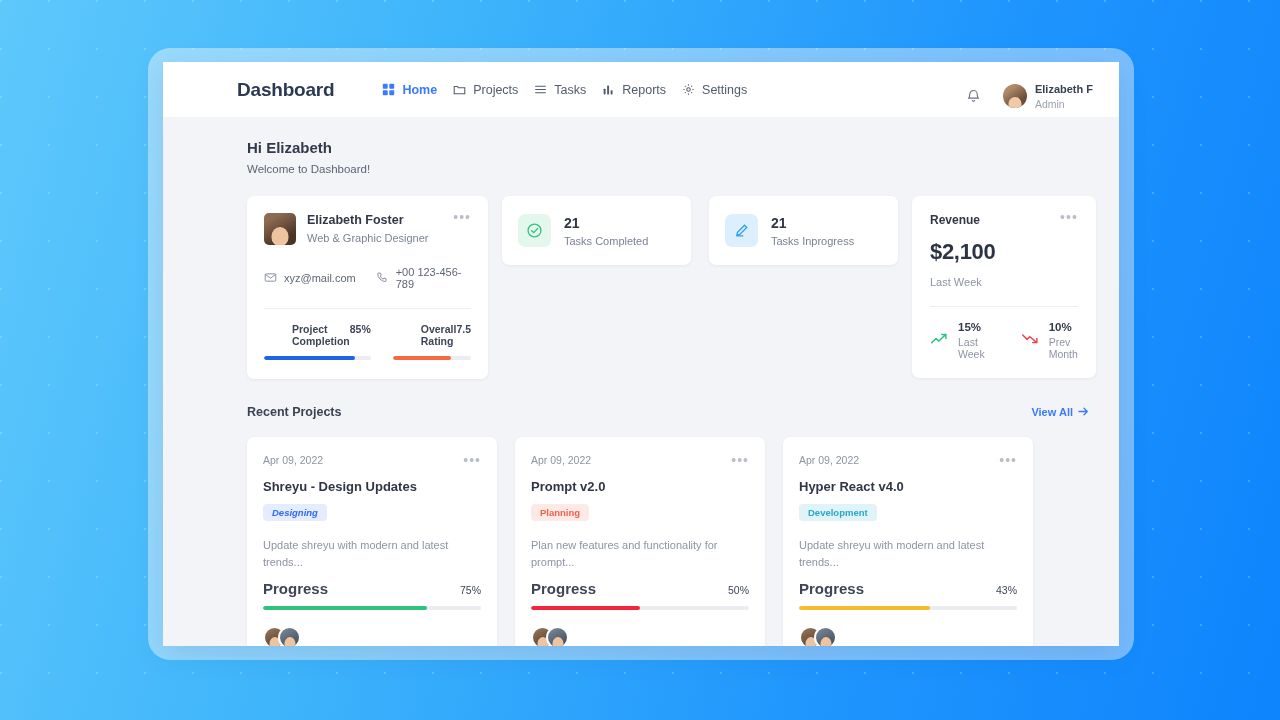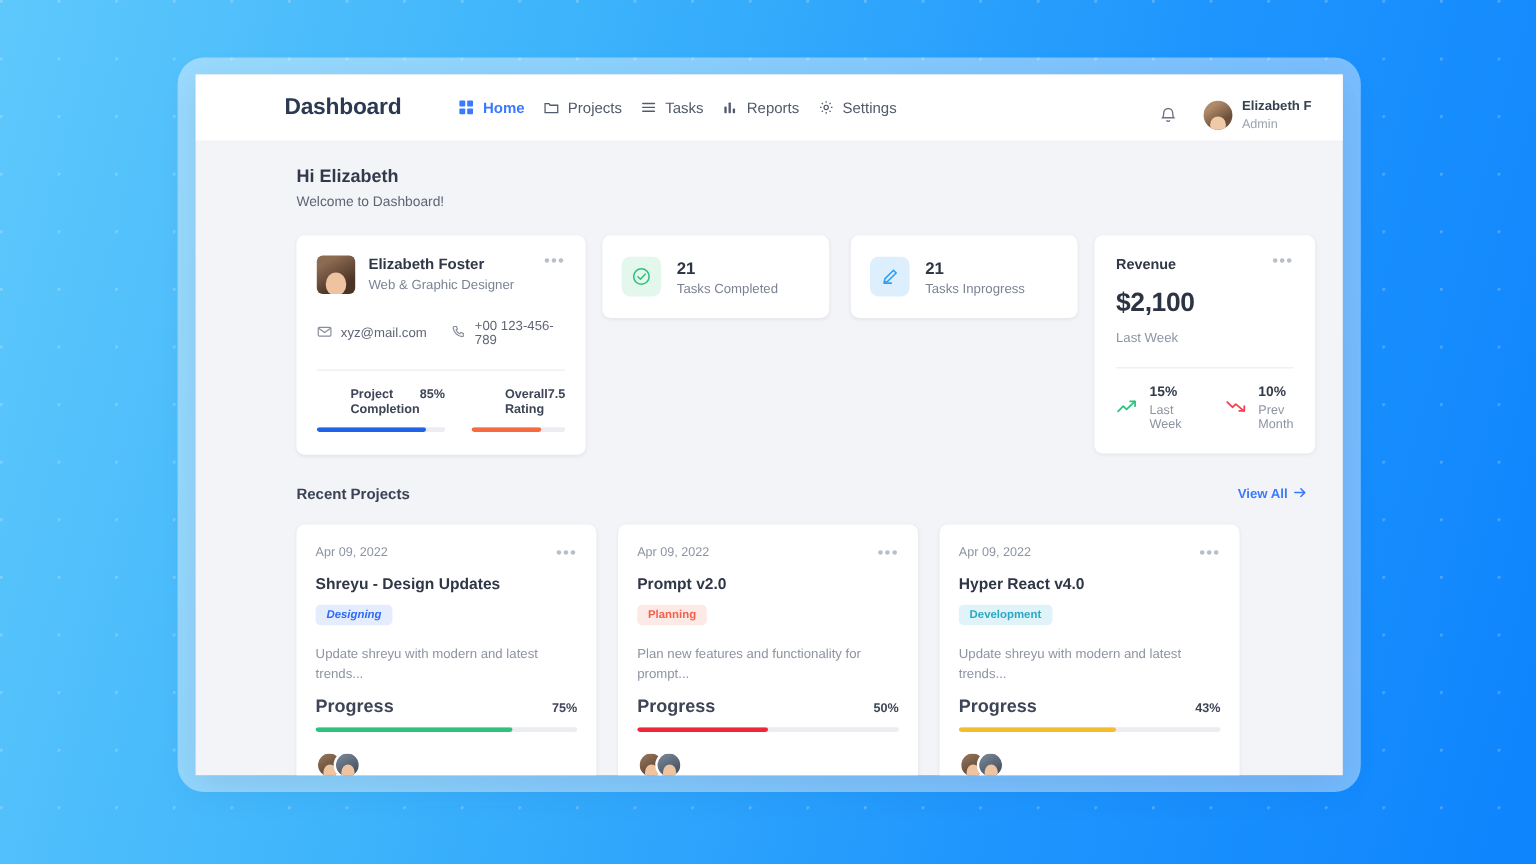--- a/index.html
+++ b/index.html
@@ -116,21 +116,21 @@
   .view-all{ margin-left:auto; font-size:11px; color:#3a7afe; font-weight:600; cursor:pointer; display:flex; align-items:center; gap:5px; }
   .proj-row{ display:flex; gap:18px; margin-top:18px; }
   .proj{ width:250px; padding:17px 16px 15px; }
   .pj-top{ display:flex; align-items:center; }
   .pj-date{ font-size:10.5px; color:#8d94a2; }
   .pj-title{ font-size:13px; font-weight:700; color:#2f3646; margin-top:13px; }
   .badge{ display:inline-block; margin-top:10px; padding:3px 9px; border-radius:4px; font-size:9.5px; font-weight:600; }
   .pj-desc{ font-size:11px; color:#8d94a2; line-height:1.55; margin-top:16px; height:32px; }
   .pj-prog-top{ display:flex; justify-content:space-between; align-items:baseline; margin-top:11px; }
   .pj-prog-lbl{ font-size:15px; font-weight:600; color:#3d4556; }
-  .pj-prog-val{ font-size:10.5px; font-weight:700; color:#3d4556;margin-left:28px; }
+  .pj-prog-val{ font-size:10.5px; font-weight:400; color:#3d4556;margin-left:28px; }
   .people{ display:flex; margin-top:16px; }
   .pp{ width:23px; height:23px; border-radius:50%; border:2px solid #fff; overflow:hidden; position:relative; }
   .pp + .pp{ margin-left:-8px; }
   .pp.a{ background:linear-gradient(150deg,#9a7a5e,#4a3526); }
   .pp.b{ background:linear-gradient(150deg,#7d8b9c,#3c4654); }
   .pp::after{ content:""; position:absolute; left:50%; top:46%; width:11px; height:13px; transform:translateX(-50%); border-radius:50% 50% 45% 45%; background:#eec3a0; }
 </style>
 </head>
 <body>
 

